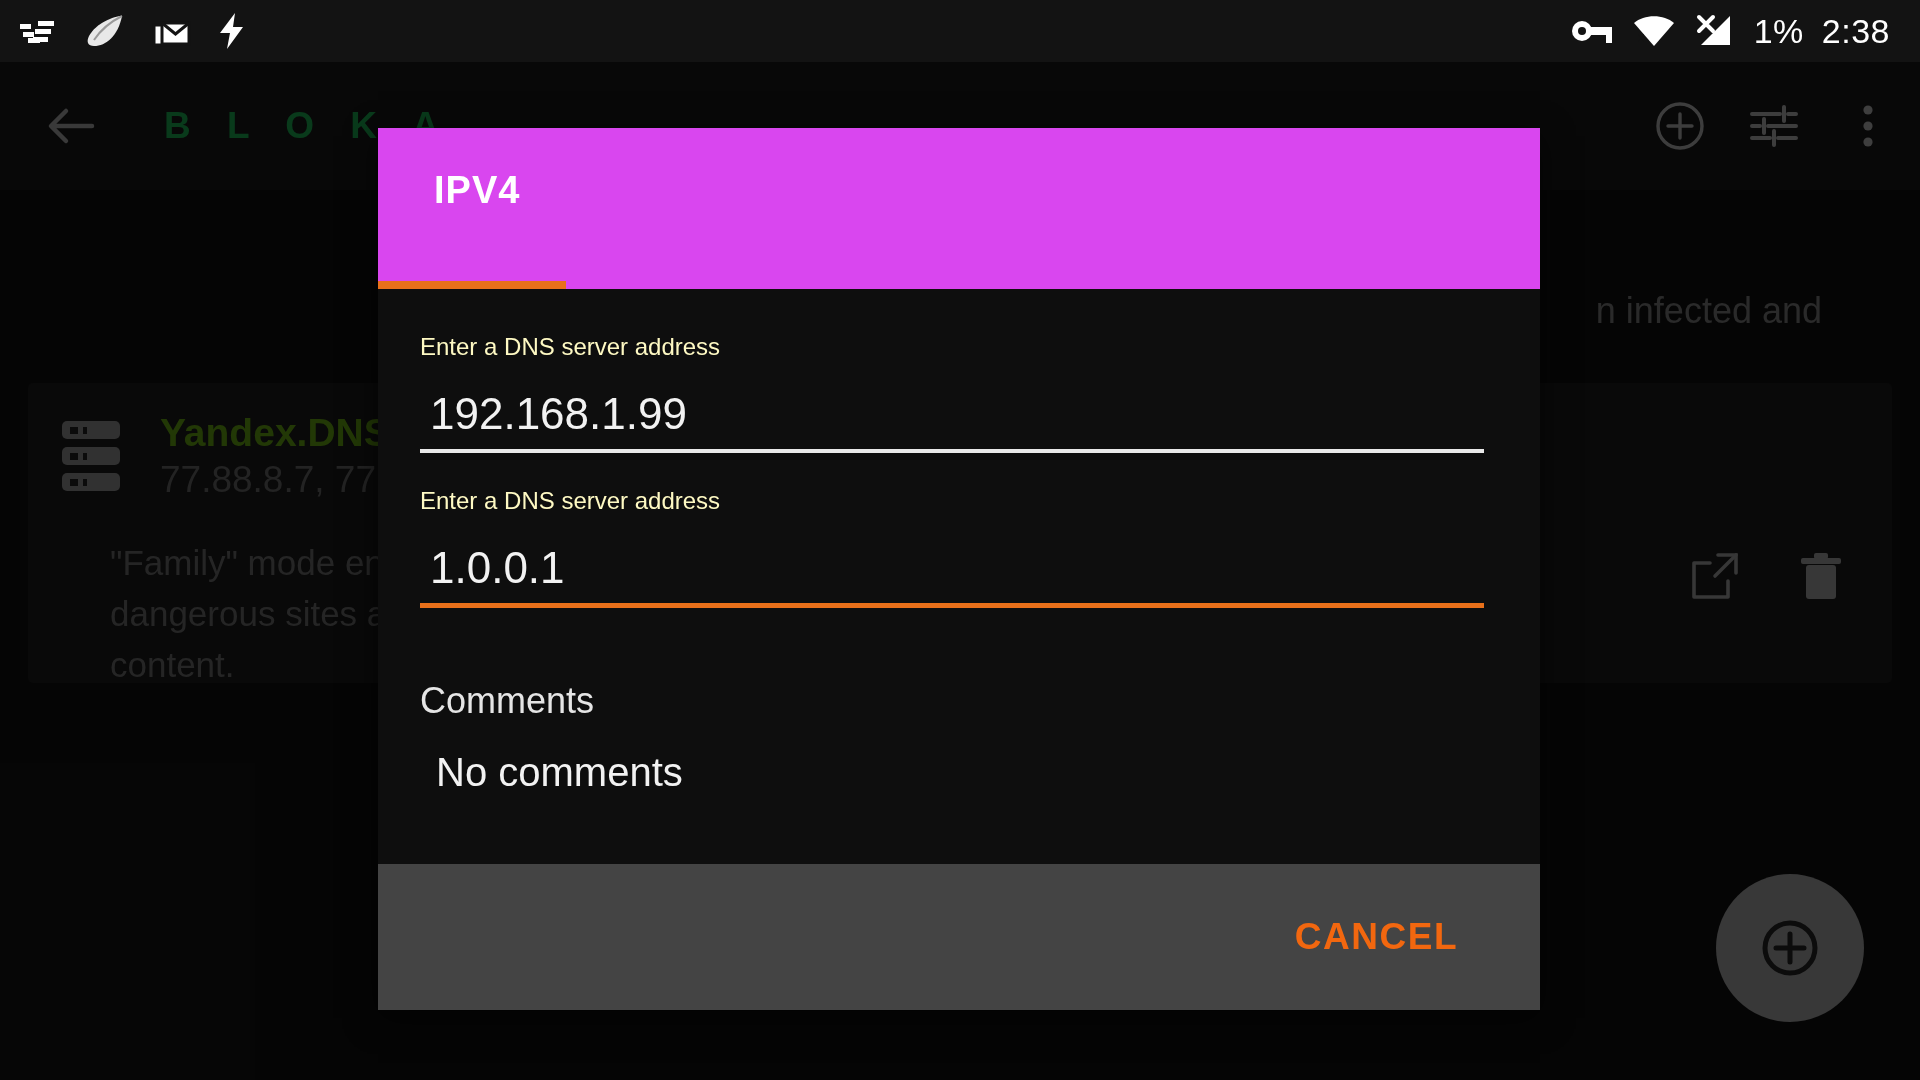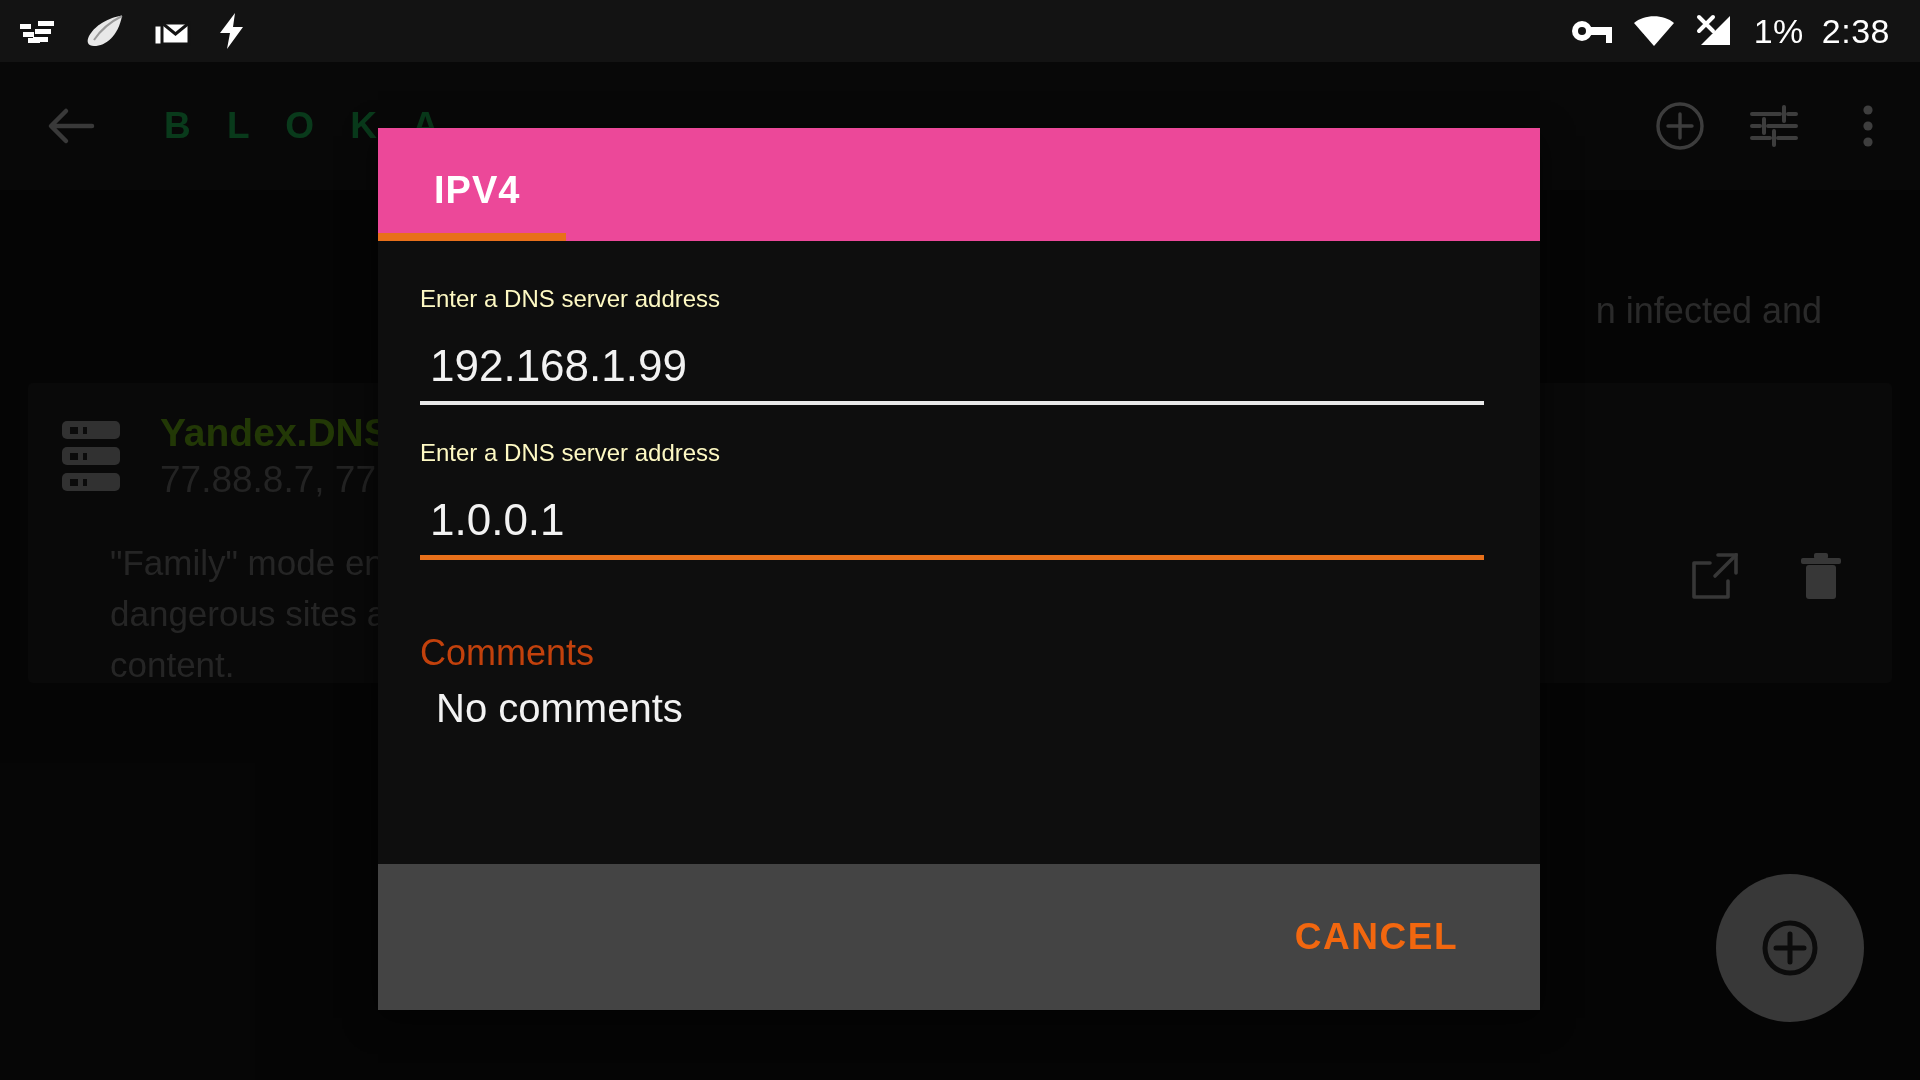--- a/index.html
+++ b/index.html
@@ -163,22 +163,22 @@
     width: 1162px; height: 882px;
     background: #0e0e0e;
     z-index: 40;
     display: flex;
     flex-direction: column;
     box-shadow: 0 8px 30px rgba(0,0,0,0.6);
   }
 
   #dialog-header {
     position: relative;
-    height: 113px;
-    background: #ec4899;
+    height: 161px;
+    background: #d946ef;
     flex: none;
   }
   #tab-ipv4 {
     position: absolute;
     left: 56px; top: 0;
     height: 125px;
     display: flex;
     align-items: center;
   }
   #tab-ipv4-label {
@@ -212,23 +212,23 @@
     font-size: 44px;
     padding: 0 0 10px 10px;
     min-height: 58px;
   }
   .field-underline { height: 4px; width: 100%; }
   .underline-idle { background: #e9e9e9; }
   .underline-active { background: #e8701a; height: 5px; }
 
   #comments-group { margin-top: 72px; }
   #comments-label {
-    color: #c2410c;
+    color: #e5e5e5;
     font-size: 36px;
-    margin-bottom: 12px;
+    margin-bottom: 28px;
   }
   #comments-value {
     color: #f2f2f2;
     font-size: 40px;
     padding-left: 16px;
   }
 
   #dialog-footer {
     height: 146px;
     background: #444444;

